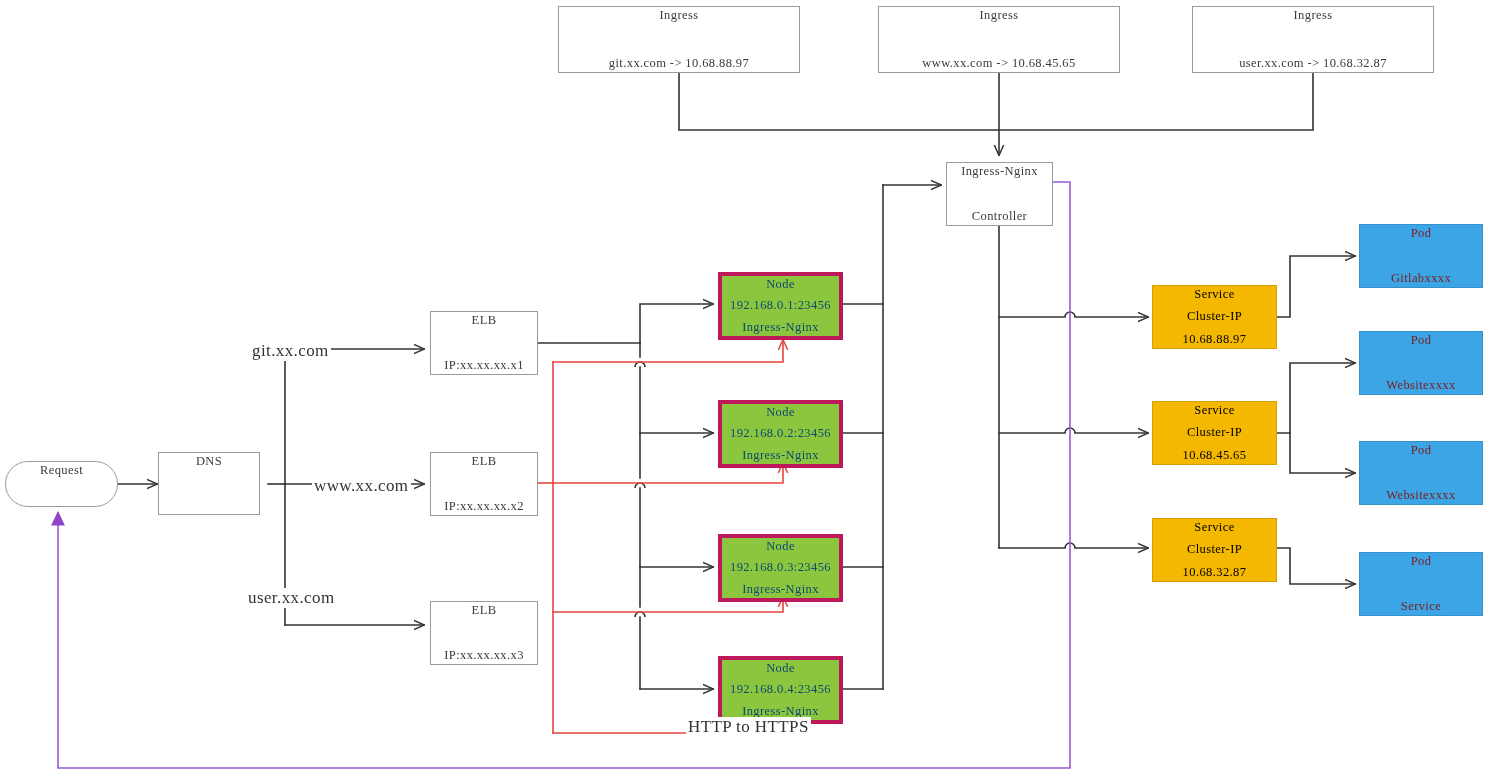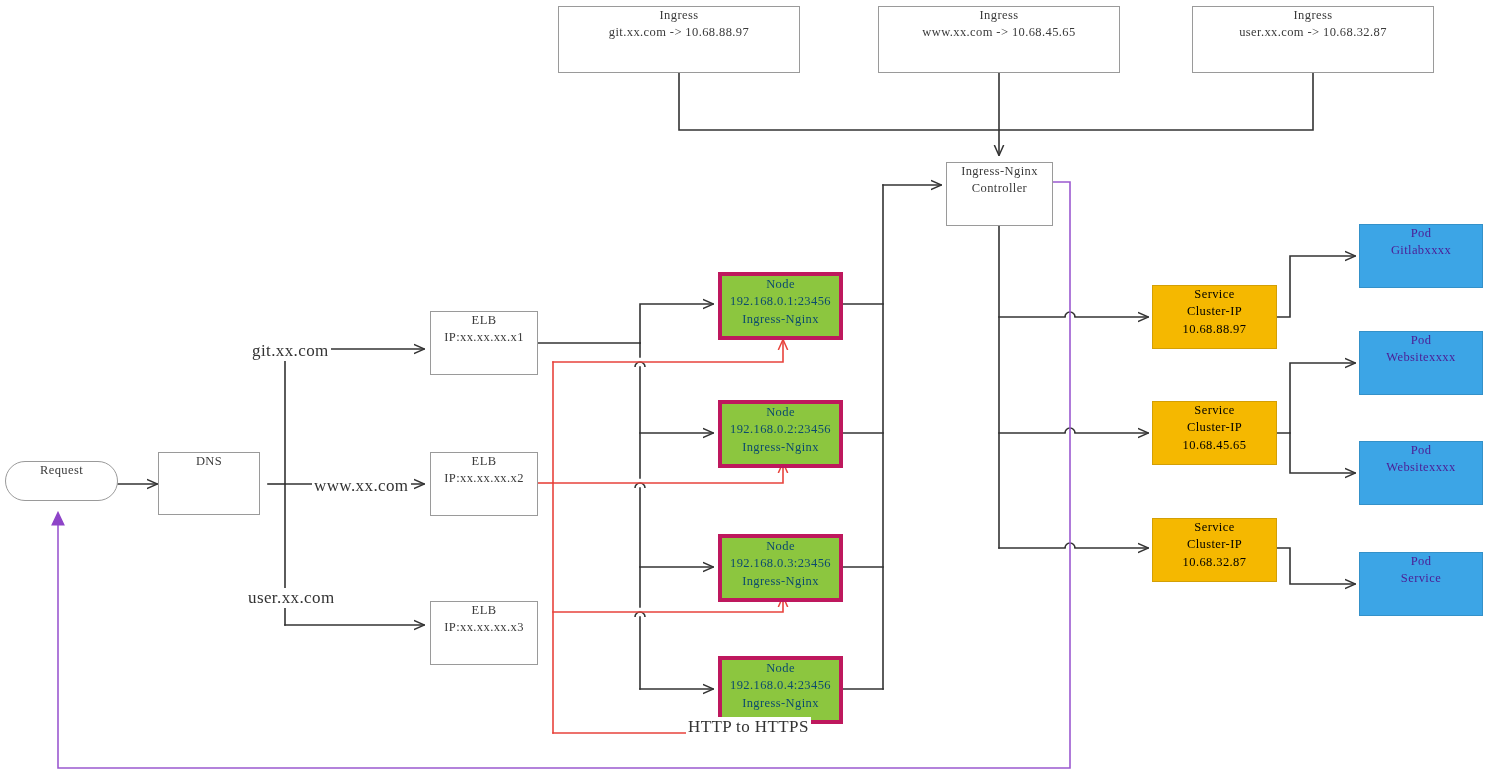--- a/index.html
+++ b/index.html
@@ -25,21 +25,21 @@
     width: 1487px;
     height: 776px;
     pointer-events: none;
   }
   .node {
     position: absolute;
     box-sizing: border-box;
     display: flex;
     flex-direction: column;
     align-items: center;
-    justify-content: flex-start;
+    justify-content: space-between;
     text-align: center;
     line-height: 1.38;
     color: #3a3a3a;
     font-size: 12.5px;
     letter-spacing: 0.4px;
     z-index: 3;
   }
   .node .ln { display: block; white-space: nowrap; }
   .box-plain {
     background: #ffffff;
@@ -51,21 +51,21 @@
     color: #0c4a6e;
   }
   .box-orange {
     background: #F5B800;
     border: 1px solid #d39f05;
     color: #000000;
   }
   .box-blue {
     background: #3CA5E6;
     border: 1px solid #3491c9;
-    color: #4c1d95;
+    color: #7f1d1d;
   }
   .box-round {
     background: #ffffff;
     border: 1px solid #9a9a9a;
     border-radius: 32px;
   }
   .edge-label {
     position: absolute;
     font-size: 17px;
     color: #333333;
@@ -178,21 +178,21 @@
   <div class="node box-plain" style="left:1192px; top:6px; width:242px; height:67px;">
     <span class="ln">Ingress</span>
     <span class="ln">user.xx.com -&gt; 10.68.32.87</span>
   </div>
 
   <div class="node box-plain" style="left:946px; top:162px; width:107px; height:64px;">
     <span class="ln">Ingress-Nginx</span>
     <span class="ln">Controller</span>
   </div>
 
-  <div class="node box-round" style="left:5px; top:461px; width:113px; height:40px;">
+  <div class="node box-round" style="left:5px; top:461px; width:113px; height:46px;">
     <span class="ln">Request</span>
   </div>
   <div class="node box-plain" style="left:158px; top:452px; width:102px; height:63px;">
     <span class="ln">DNS</span>
   </div>
 
   <div class="edge-label" style="left:250px; top:341px;">git.xx.com</div>
   <div class="edge-label" style="left:312px; top:476px;">www.xx.com</div>
   <div class="edge-label" style="left:246px; top:588px;">user.xx.com</div>
 

